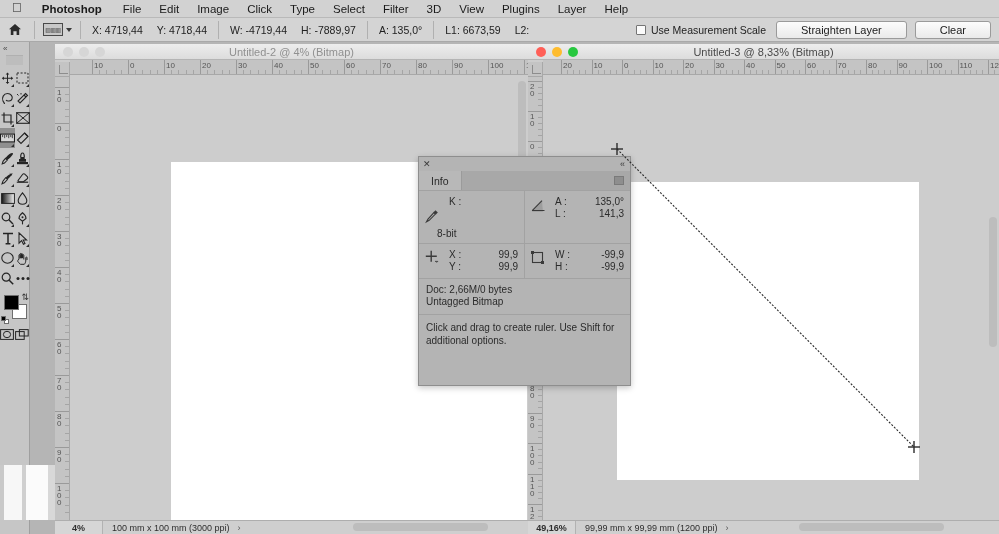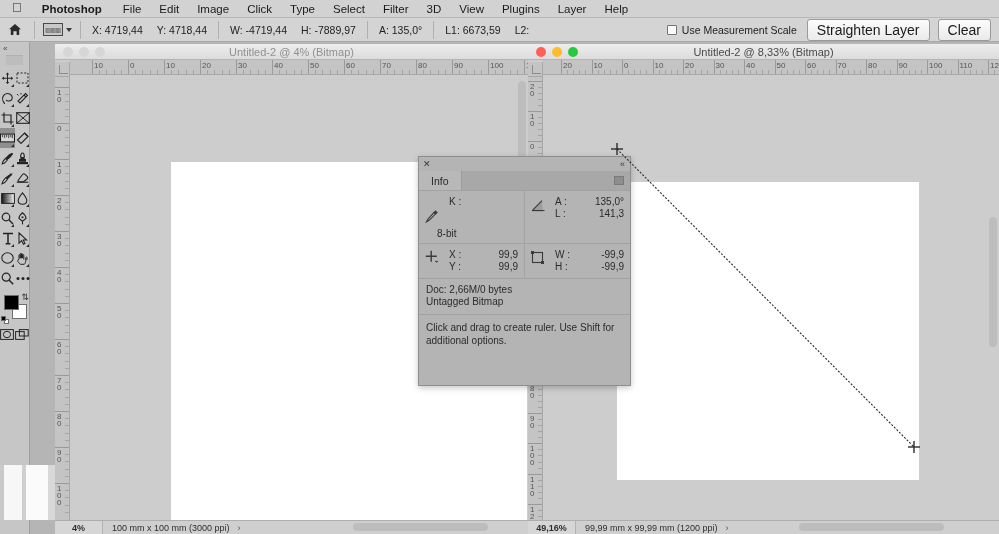--- a/index.html
+++ b/index.html
@@ -43,21 +43,21 @@
   }
   .ob-tool-icon span { font-size: 6px; letter-spacing: -0.5px; color: #333; }
   .caret { width: 0; height: 0; border-left: 3.5px solid transparent; border-right: 3.5px solid transparent; border-top: 4px solid #3a3a3a; }
   .ob-field { padding: 0 7px; white-space: nowrap; }
   .ob-spacer { flex: 1; }
   .ob-check { display: flex; align-items: center; gap: 5px; padding-right: 10px; }
   .cbox { width: 10px; height: 10px; border: 1px solid #757575; background: #fbfbfb; border-radius: 1px; }
   .ob-btn {
     background: linear-gradient(#fcfcfc,#eaeaea);
     border: 1px solid #9a9a9a; border-radius: 3px;
-    padding: 2px 9px; margin-right: 8px; font-size: 14px; color: #1b1b1b;
+    padding: 2px 24px; margin-right: 8px; font-size: 11px; color: #1b1b1b;
     white-space: nowrap;
   }
 
   
   .tools {
     position: absolute; left: 0; top: 42px; width: 30px; height: 492px;
     background: #c6c6c6; border-right: 1px solid #9f9f9f;
   }
   .tools-collapse { height: 13px; display: flex; align-items: center; justify-content: flex-start; padding-left: 3px; font-size: 8px; color: #4a4a4a; }
   .tools-grip { height: 10px; margin: 0 6px 3px; background: #bdbdbd; border-top: 1px solid #b0b0b0; }
@@ -607,21 +607,21 @@
     </div>
   </div>
 
   <div class="doc" style="left:528px; top:44px; width:471px; height:490px;">
     <div class="doc-titlebar">
       <div class="lights">
         <div class="light" style="background:#ff5f57"></div>
         <div class="light" style="background:#febc2e"></div>
         <div class="light" style="background:#28c840"></div>
       </div>
-      <div class="doc-title">Untitled-2 @ 8,33% (Bitmap)</div>
+      <div class="doc-title">Untitled-3 @ 8,33% (Bitmap)</div>
     </div>
 
     <div class="ruler-corner" style="top:18px;"></div>
     <div class="ruler-h" id="rh1" style="margin-left:15px;">
         <div class="tickmaj" style="left: 18px;"></div>
         <div class="ticklbl" style="left: 20px;">20</div>
         <div class="tickmin" style="left: 24.1px;"></div>
         <div class="tickmin" style="left: 30.2px;"></div>
         <div class="tickmin" style="left: 36.3px;"></div>
         <div class="tickmin" style="left: 42.4px;"></div>

